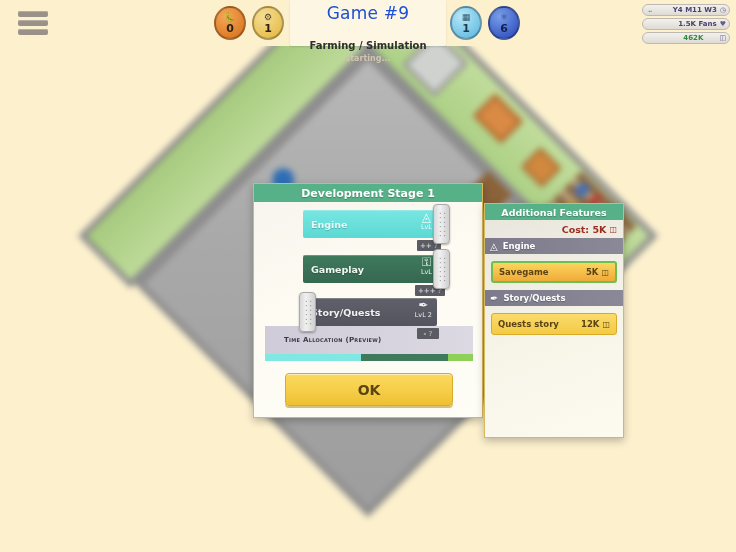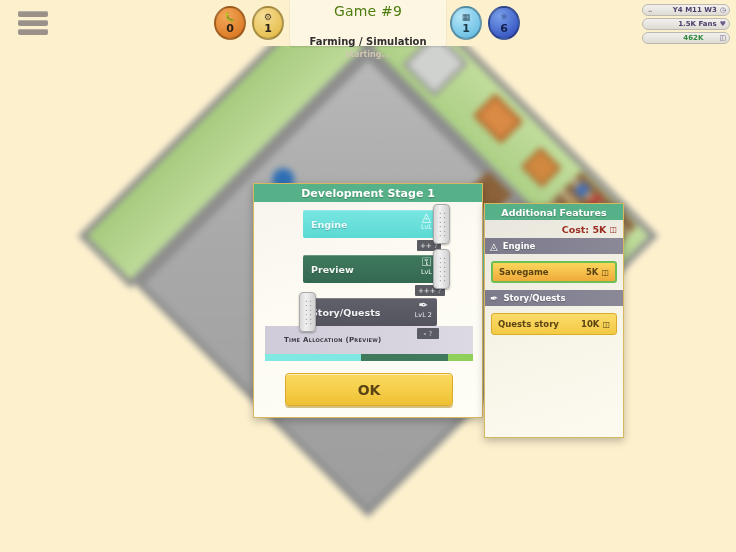--- a/index.html
+++ b/index.html
@@ -90,21 +90,21 @@
   #badges-left  { left: 214px; }
   #badges-right { left: 450px; }
 
   #title-panel {
     position: absolute; left: 290px; top: 0; width: 156px; height: 46px;
     background: #fdf6e3;
     box-shadow: 0 1px 2px rgba(0,0,0,.12);
     text-align: center; padding-top: 3px;
     border-radius: 0 0 2px 2px;
   }
-  #title-panel .g-title { font-size: 14px; color: #4d7c0f; font-weight: normal; letter-spacing: .2px; }
+  #title-panel .g-title { font-size: 17px; color: #1d4ed8; font-weight: normal; letter-spacing: .2px; }
   #title-panel .g-genre { font-size: 10px; color: #2f2f2f; font-weight: bold; margin-top: 17px; }
   #title-panel .g-status { font-size: 8px; color: #cfc5b0; margin-top: 3px; font-weight: bold;}
 
   #stats { position: absolute; right: 6px; top: 4px; width: 88px; }
   .stat-pill {
     height: 12px; margin-bottom: 2px;
     background: linear-gradient(180deg,#f2f1ee,#dedbd4);
     border: 1px solid #bdb9b0; border-radius: 6px;
     display: flex; align-items: center; justify-content: flex-end;
     padding: 0 3px 0 5px; gap: 3px;
@@ -347,21 +347,21 @@
           <span class="grip"></span>
         </div>
         <div class="eff-tag" style="left:152px; top:30px;">
           <span>++</span>
           <span class="q">?</span>
         </div>
       </div>
 
       <div class="slider-row">
         <div class="slider-bar sb-gameplay" style="left:38px; width:134px; top:1px;">
-          <span class="s-label">Preview</span>
+          <span class="s-label">Gameplay</span>
           <span class="s-right">
             <span class="s-ico">⚿</span>
             <span class="s-lvl">LvL</span>
           </span>
         </div>
         <div class="handle" style="left:168px; top:-5px;">
           <span class="grip"></span>
         </div>
         <div class="eff-tag" style="left:150px; top:31px;">
           <span>+++</span>
@@ -420,19 +420,19 @@
       </span>
     </div>
 
     <div class="af-group">
       <span class="gi">✒</span>
       <span>Story/Quests</span>
     </div>
     <div class="af-item unselected">
       <span>Quests story</span>
       <span class="cost">
-        <span>10K</span>
+        <span>12K</span>
         <span class="coin">◫</span>
       </span>
     </div>
   </div>
 
 </div>
 
 </body></html>

